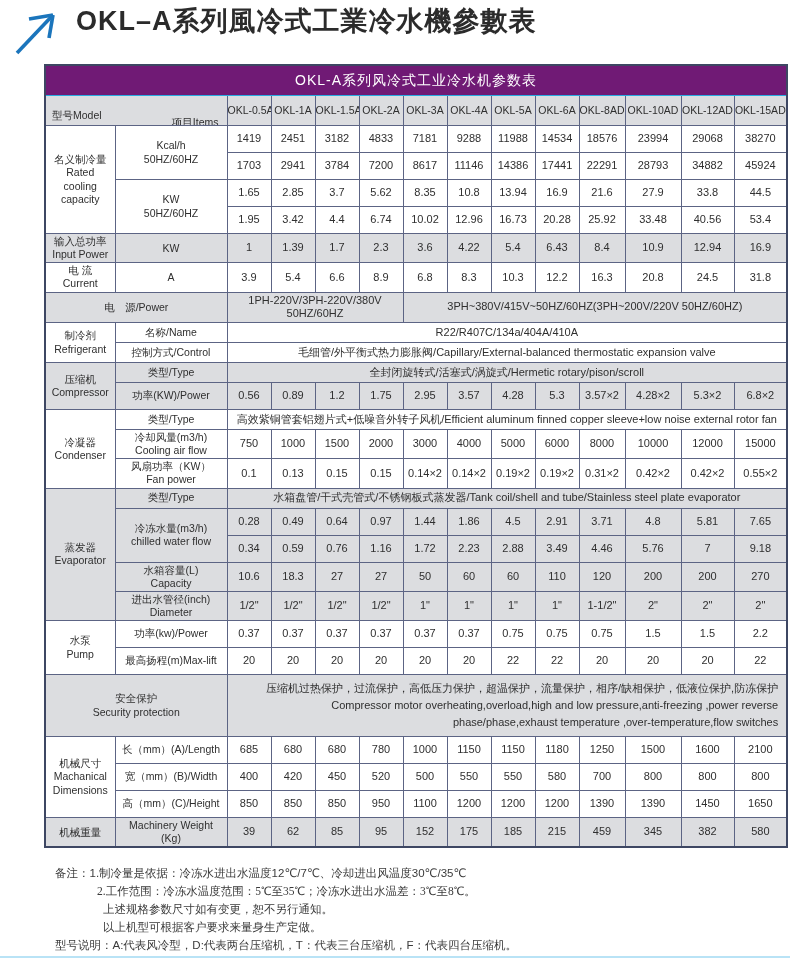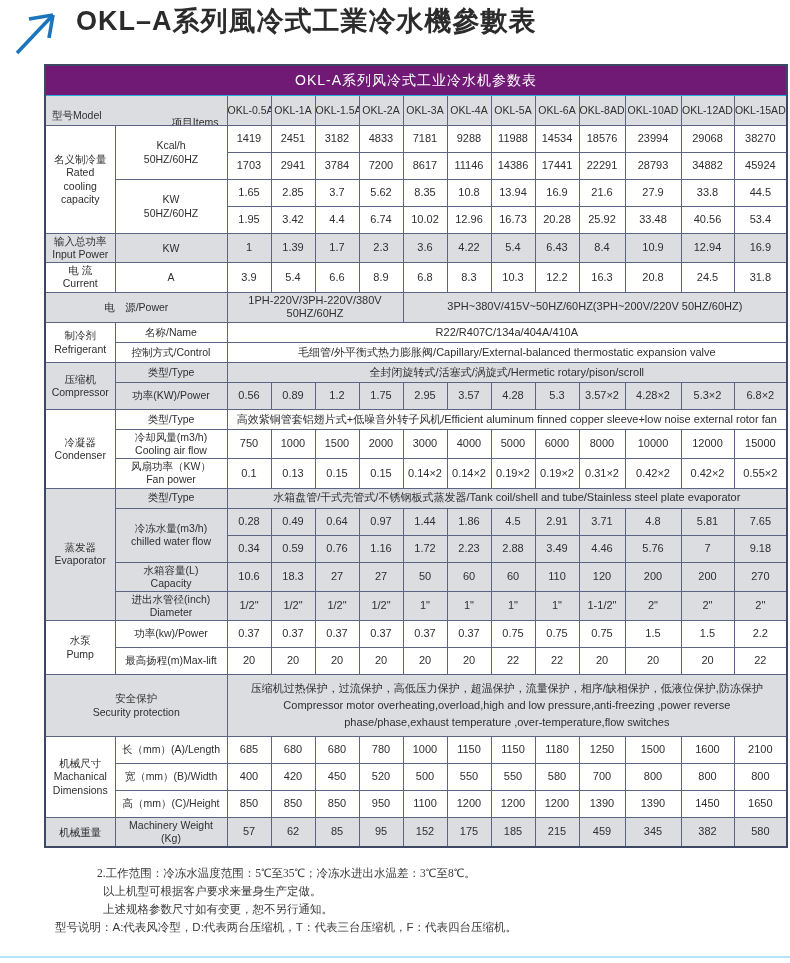--- a/index.html
+++ b/index.html
@@ -32,21 +32,21 @@
     position:relative;background-color:#dcdde0;
     background-image:linear-gradient(to bottom right,transparent 49.3%,#8a8f9f 49.3%,#8a8f9f 50.7%,transparent 50.7%);
   }
   td.corner .m{position:absolute;left:6px;bottom:3px;}
   td.corner .i{position:absolute;right:8px;top:20px;}
   tbody tr{height:27px;}
   tbody tr.sr{height:20px;}
   tbody tr.tall{height:62px;}
   tr.g td{background:#dcdde0;}
   td.g,td.i{font-size:10.5px;}
-  td.sl{text-align:center;padding:3px 8px 3px 8px;line-height:1.55;}
+  td.sl{text-align:right;padding:3px 8px 3px 8px;line-height:1.55;}
   
   .notes{margin:17px 0 0 55px;font-size:11.5px;color:#3a3a3a;line-height:1.55;}
   .ind0{padding-left:0;}
   .ind1{padding-left:42px;font-family:Liberation Serif, serif;}
   .ind2{padding-left:48px;}
   .footer-line{position:absolute;left:0;right:0;top:956px;border-top:2px solid #b9e3f6;}
 </style>
 </head>
 <body>
 
@@ -427,36 +427,37 @@
         <td class="v">1200</td>
         <td class="v">1390</td>
         <td class="v">1390</td>
         <td class="v">1450</td>
         <td class="v">1650</td>
       </tr>
       <tr class="g">
         <td class="g">机械重量</td>
         <td class="i">Machinery Weight
 (Kg)</td>
-        <td class="v">57</td>
+        <td class="v">39</td>
         <td class="v">62</td>
         <td class="v">85</td>
         <td class="v">95</td>
         <td class="v">152</td>
         <td class="v">175</td>
         <td class="v">185</td>
         <td class="v">215</td>
         <td class="v">459</td>
         <td class="v">345</td>
         <td class="v">382</td>
         <td class="v">580</td>
       </tr>
     </tbody>
 </table>
 
 <div class="notes">
+    <div class="ind0">备注：1.制冷量是依据：冷冻水进出水温度12℃/7℃、冷却进出风温度30℃/35℃</div>
     <div class="ind1">2.工作范围：冷冻水温度范围：5℃至35℃；冷冻水进出水温差：3℃至8℃。</div>
+    <div class="ind2">上述规格参数尺寸如有变更，恕不另行通知。</div>
     <div class="ind2">以上机型可根据客户要求来量身生产定做。</div>
-    <div class="ind2">上述规格参数尺寸如有变更，恕不另行通知。</div>
     <div class="ind0">型号说明：A:代表风冷型，D:代表两台压缩机，T：代表三台压缩机，F：代表四台压缩机。</div>
   </div>
 
 <div class="footer-line"></div>
 
 </body></html>

